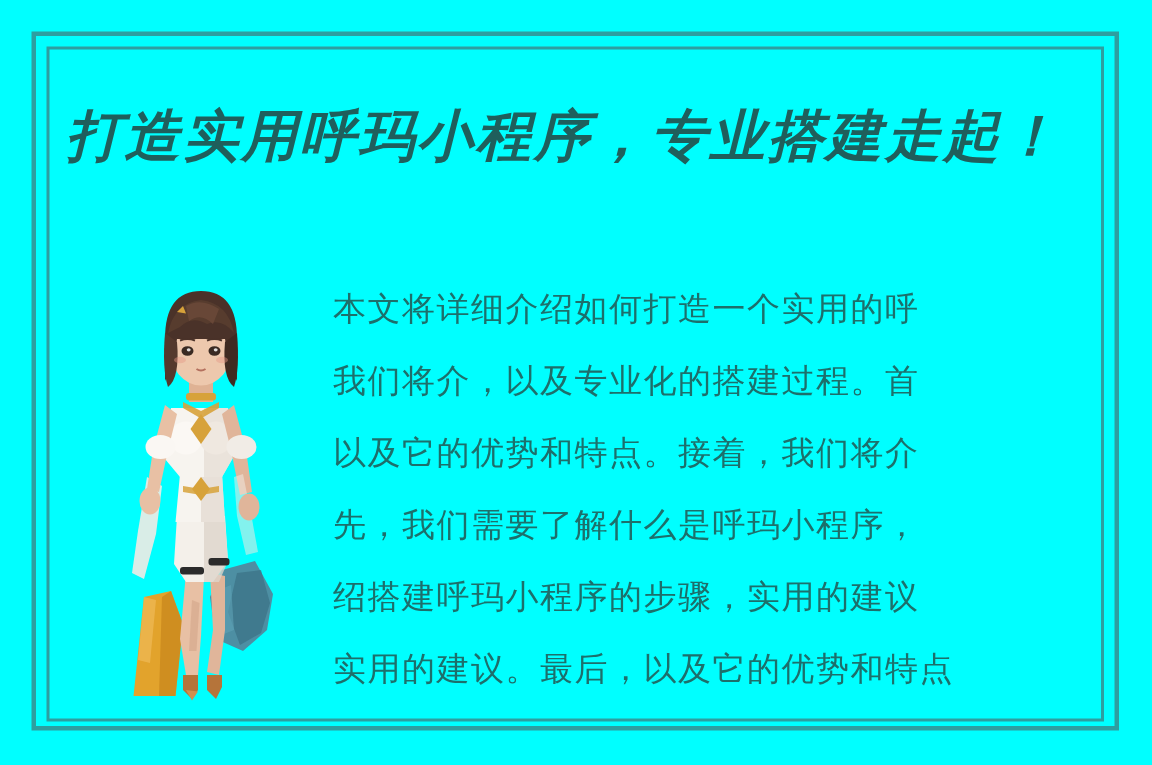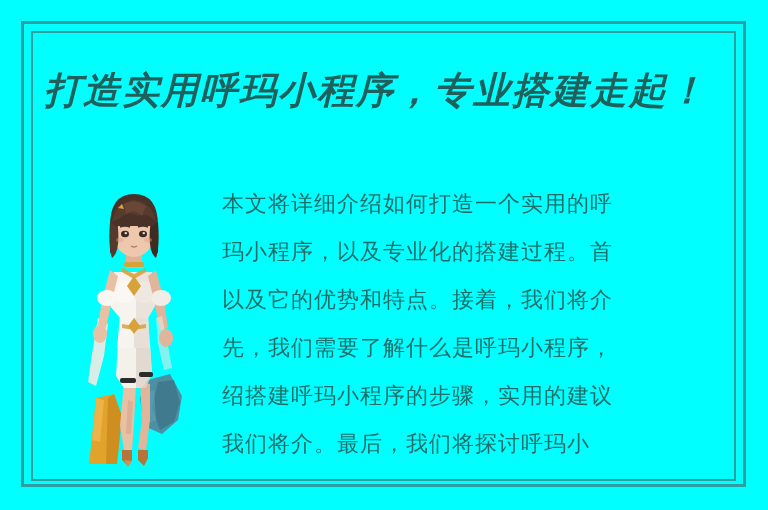--- a/index.html
+++ b/index.html
@@ -62,21 +62,21 @@
   }
 
   
   .body-copy {
     position: absolute;
     left: 222px;
     top: 182px;
     width: 486px;
     height: 290px;
     color: #1d6f6b;
-    font-family: Liberation Mono, monospace;
+    font-family: Liberation Sans, sans-serif;
     font-size: 22px;
     line-height: 48px;
     letter-spacing: 1px;
     overflow: hidden;
     white-space: nowrap;
   }
   .body-copy .line {
     height: 48px;
     overflow: hidden;
   }
@@ -183,20 +183,20 @@
 
       <path d="M69 78 Q72 80 75 78" stroke="#b4705e" stroke-width="1.3" fill="none"></path>
 
       <ellipse cx="58" cy="72" rx="4" ry="2.2" fill="#e59a87" opacity="0.45"></ellipse>
       <ellipse cx="86" cy="72" rx="4" ry="2.2" fill="#e59a87" opacity="0.45"></ellipse>
     </svg>
   </div>
 
   <div class="body-copy">
     <div class="line">本文将详细介绍如何打造一个实用的呼</div>
-    <div class="line">玛小程序，以及专业化的搭建过程。首</div>
+    <div class="line">我们将介，以及专业化的搭建过程。首</div>
     <div class="line">以及它的优势和特点。接着，我们将介</div>
     <div class="line">先，我们需要了解什么是呼玛小程序，</div>
     <div class="line">绍搭建呼玛小程序的步骤，实用的建议</div>
-    <div class="line">我们将介。最后，我们将探讨呼玛小</div>
+    <div class="line">实用的建议。最后，以及它的优势和特点</div>
   </div>
 
 </div>
 
 </body></html>

